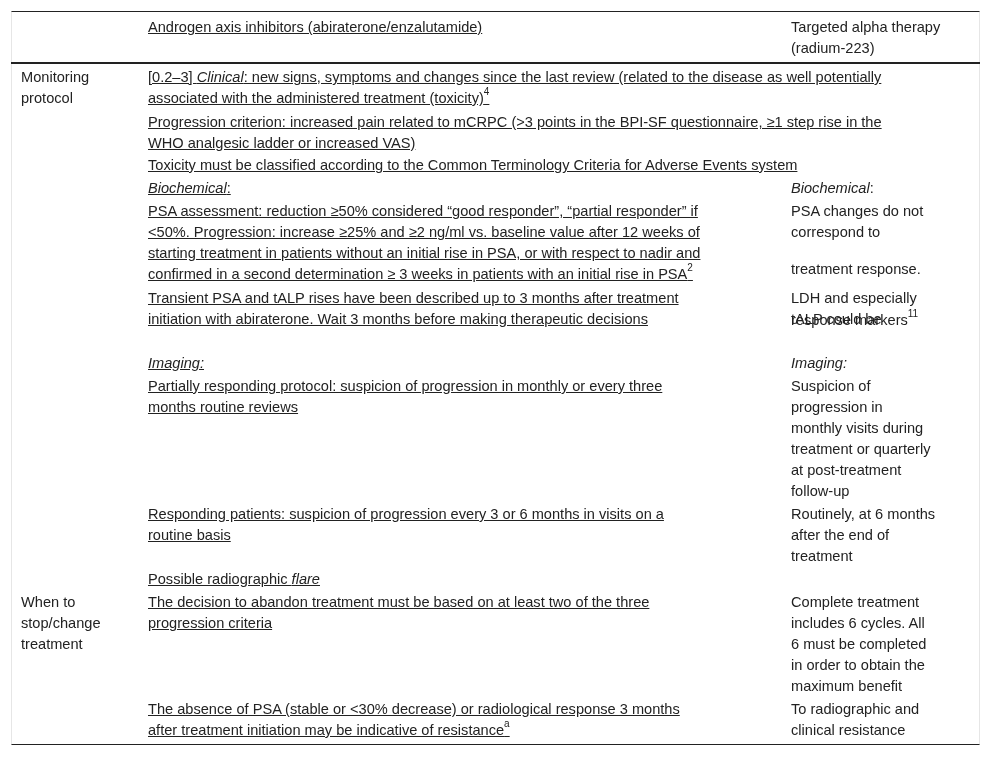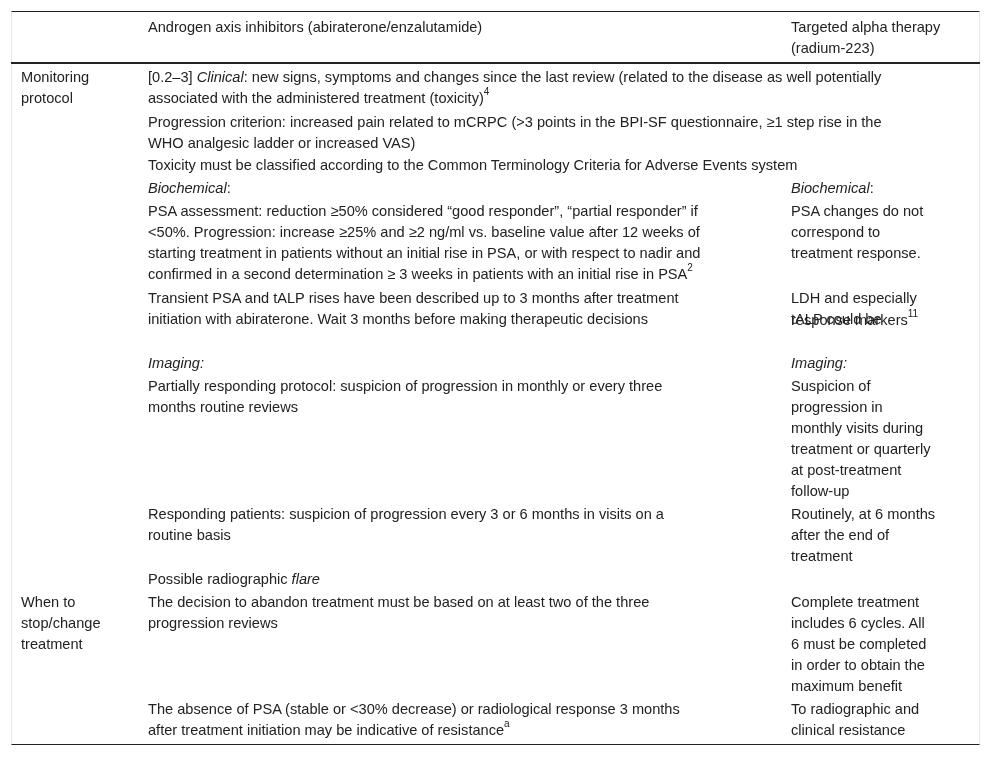--- a/index.html
+++ b/index.html
@@ -4,21 +4,21 @@
 <style>
   html, body { margin: 0; padding: 0; background: #ffffff; }
   body { width: 992px; height: 758px; position: relative; overflow: hidden;
          font-family: "Liberation Sans", sans-serif; font-size: 14.6px; color: #222222; }
   .tbl { position: absolute; left: 11px; top: 11px; width: 969px; height: 734px;
          border-top: 1.5px solid #222; border-bottom: 1.5px solid #222;
          border-left: 1px solid #e6e6e6; border-right: 1px solid #e6e6e6; box-sizing: border-box; }
   .hdr-rule { position: absolute; left: 11px; top: 62px; width: 969px; height: 0; border-top: 2.5px solid #222; }
   .t { position: absolute; line-height: 20.8px; white-space: nowrap; }
   .c1 { left: 21px; text-align: center; }
-  .c2 { left: 148px; }
+  .c2 { left: 148px; text-decoration: underline; }
   .c3 { left: 791px; }
   i, .it { font-style: italic; text-align: center; }
   sup { font-size: 10px; line-height: 0; position: relative; top: -2px; vertical-align: super; }
 </style>
 </head>
 <body>
 
 <div class="tbl"></div>
 <div class="hdr-rule"></div>
 
@@ -39,21 +39,21 @@
 
 <div class="t c2" style="top:178px"><i>Biochemical</i><span>:</span></div>
 <div class="t c3" style="top:178px"><i>Biochemical</i><span>:</span></div>
 
 <div class="t c2" style="top:201px">PSA assessment: reduction ≥50% considered “good responder”, “partial responder” if</div>
 <div class="t c2" style="top:222px">&lt;50%. Progression: increase ≥25% and ≥2 ng/ml vs. baseline value after 12 weeks of</div>
 <div class="t c2" style="top:243px">starting treatment in patients without an initial rise in PSA, or with respect to nadir and</div>
 <div class="t c2" style="top:264px"><span>confirmed in a second determination ≥ 3 weeks in patients with an initial rise in PSA</span><sup>2</sup></div>
 <div class="t c3" style="top:201px">PSA changes do not</div>
 <div class="t c3" style="top:222px">correspond to</div>
-<div class="t c3" style="top:243px">treatment response.</div>
+<div class="t c3" style="top:259px">treatment response.</div>
 
 <div class="t c2" style="top:288px">Transient PSA and tALP rises have been described up to 3 months after treatment</div>
 <div class="t c2" style="top:309px">initiation with abiraterone. Wait 3 months before making therapeutic decisions</div>
 <div class="t c3" style="top:288px">LDH and especially</div>
 <div class="t c3" style="top:309px">tALP could be</div>
 <div class="t c3" style="top:310px"><span>response markers</span><sup>11</sup></div>
 
 <div class="t c2 it" style="top:353px">Imaging:</div>
 <div class="t c3 it" style="top:353px">Imaging:</div>
 
@@ -72,21 +72,21 @@
 <div class="t c3" style="top:525px">after the end of</div>
 <div class="t c3" style="top:546px">treatment</div>
 
 <div class="t c2" style="top:569px"><span>Possible radiographic </span><i>flare</i></div>
 
 <div class="t c1" style="top:592px">When to</div>
 <div class="t c1" style="top:613px">stop/change</div>
 <div class="t c1" style="top:634px">treatment</div>
 
 <div class="t c2" style="top:592px">The decision to abandon treatment must be based on at least two of the three</div>
-<div class="t c2" style="top:613px">progression reviews</div>
+<div class="t c2" style="top:613px">progression criteria</div>
 <div class="t c3" style="top:592px">Complete treatment</div>
 <div class="t c3" style="top:613px">includes 6 cycles. All</div>
 <div class="t c3" style="top:634px">6 must be completed</div>
 <div class="t c3" style="top:655px">in order to obtain the</div>
 <div class="t c3" style="top:676px">maximum benefit</div>
 
 <div class="t c2" style="top:699px">The absence of PSA (stable or &lt;30% decrease) or radiological response 3 months</div>
 <div class="t c2" style="top:720px"><span>after treatment initiation may be indicative of resistance</span><sup>a</sup></div>
 <div class="t c3" style="top:699px">To radiographic and</div>
 <div class="t c3" style="top:720px">clinical resistance</div>

